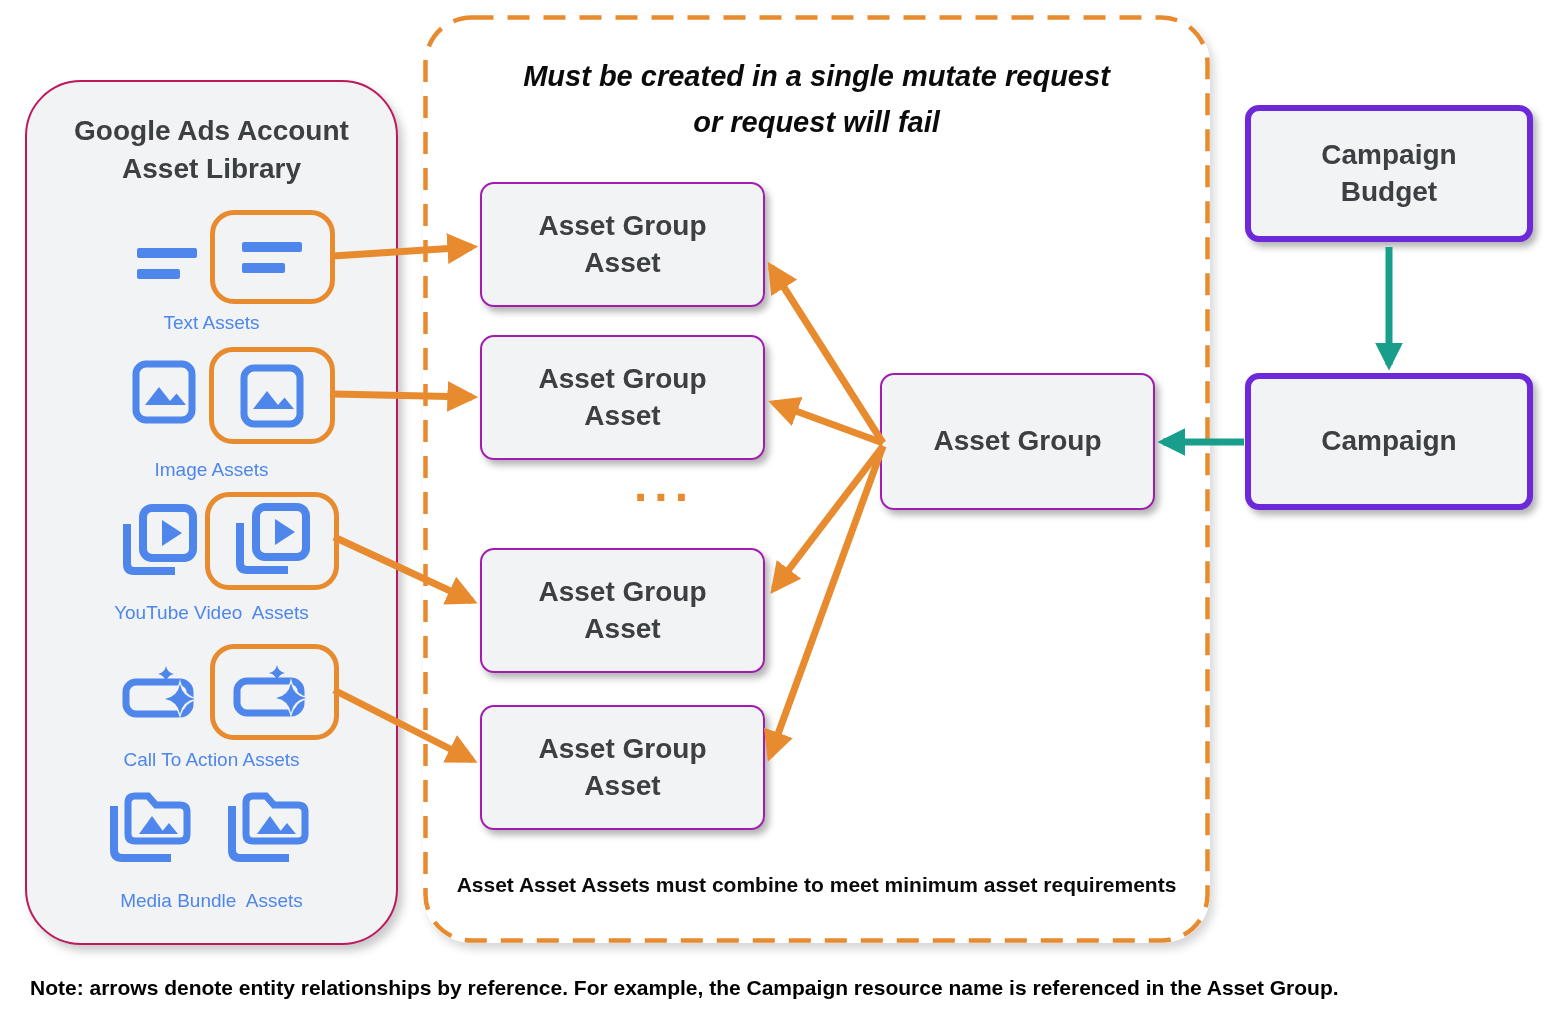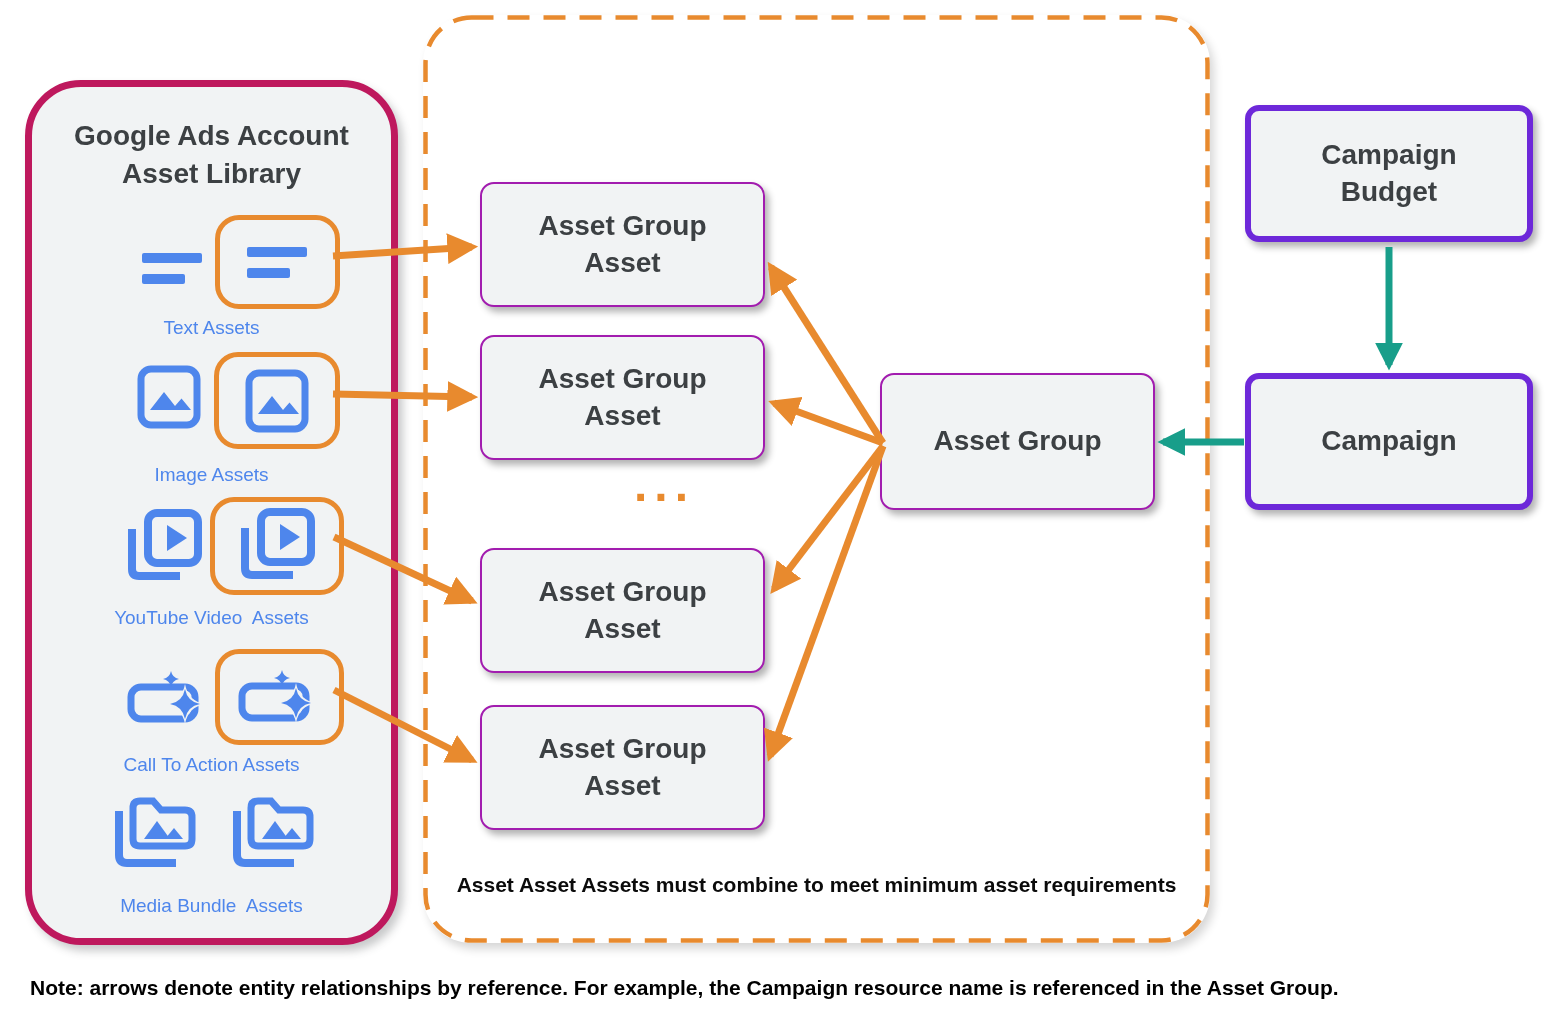--- a/index.html
+++ b/index.html
@@ -2,21 +2,21 @@
 <html><head>
 <meta charset="utf-8">
 <style>
   html,body{margin:0;padding:0;background:#fff;}
   .stage{position:relative;width:1552px;height:1017px;background:#ffffff;overflow:hidden;
          font-family:"Liberation Sans",sans-serif;}
   .abs{position:absolute;}
 
   
   .panel{left:25px;top:80px;width:373px;height:865px;background:#F1F3F4;
-         border:7px solid #be185d;border-radius:56px;box-sizing:border-box;
+         border:2px solid #be185d;border-radius:56px;box-sizing:border-box;
          box-shadow:5px 6px 8px rgba(60,64,67,.28);}
   .panel-title{left:0;right:0;top:30px;text-align:center;font-size:28px;font-weight:bold;
                color:#3C4043;line-height:1.35;white-space:pre-line;}
   .lib-label{left:0;right:0;text-align:center;font-size:19px;font-weight:normal;
              color:#4E86EC;white-space:pre-wrap;}
   .pick{border:5px solid #E88A2E;border-radius:24px;box-sizing:border-box;
         display:flex;align-items:center;justify-content:center;}
   .icon{display:flex;align-items:center;justify-content:center;}
 
   
@@ -136,20 +136,22 @@
       </svg>
     </div>
     <div class="abs lib-label" style="top:808px">Media Bundle  Assets</div>
   </section>
 
   <section class="abs mutate">
     <svg class="abs" style="left:0;top:0" width="787" height="928" viewBox="0 0 787 928">
       <rect x="2.5" y="2.5" width="782" height="923" rx="46" fill="none" stroke="#E88A2E" stroke-width="4.5" stroke-dasharray="22 14"></rect>
     </svg>
 
+    <div class="abs mutate-title">Must be created in a single mutate request
+or request will fail</div>
 
     <div class="abs node orange agag" style="top:167px">
       <span>Asset Group
 Asset</span>
     </div>
     <div class="abs node orange agag" style="top:320px">
       <span>Asset Group
 Asset</span>
     </div>
     <div class="abs ellipsis">...</div>

